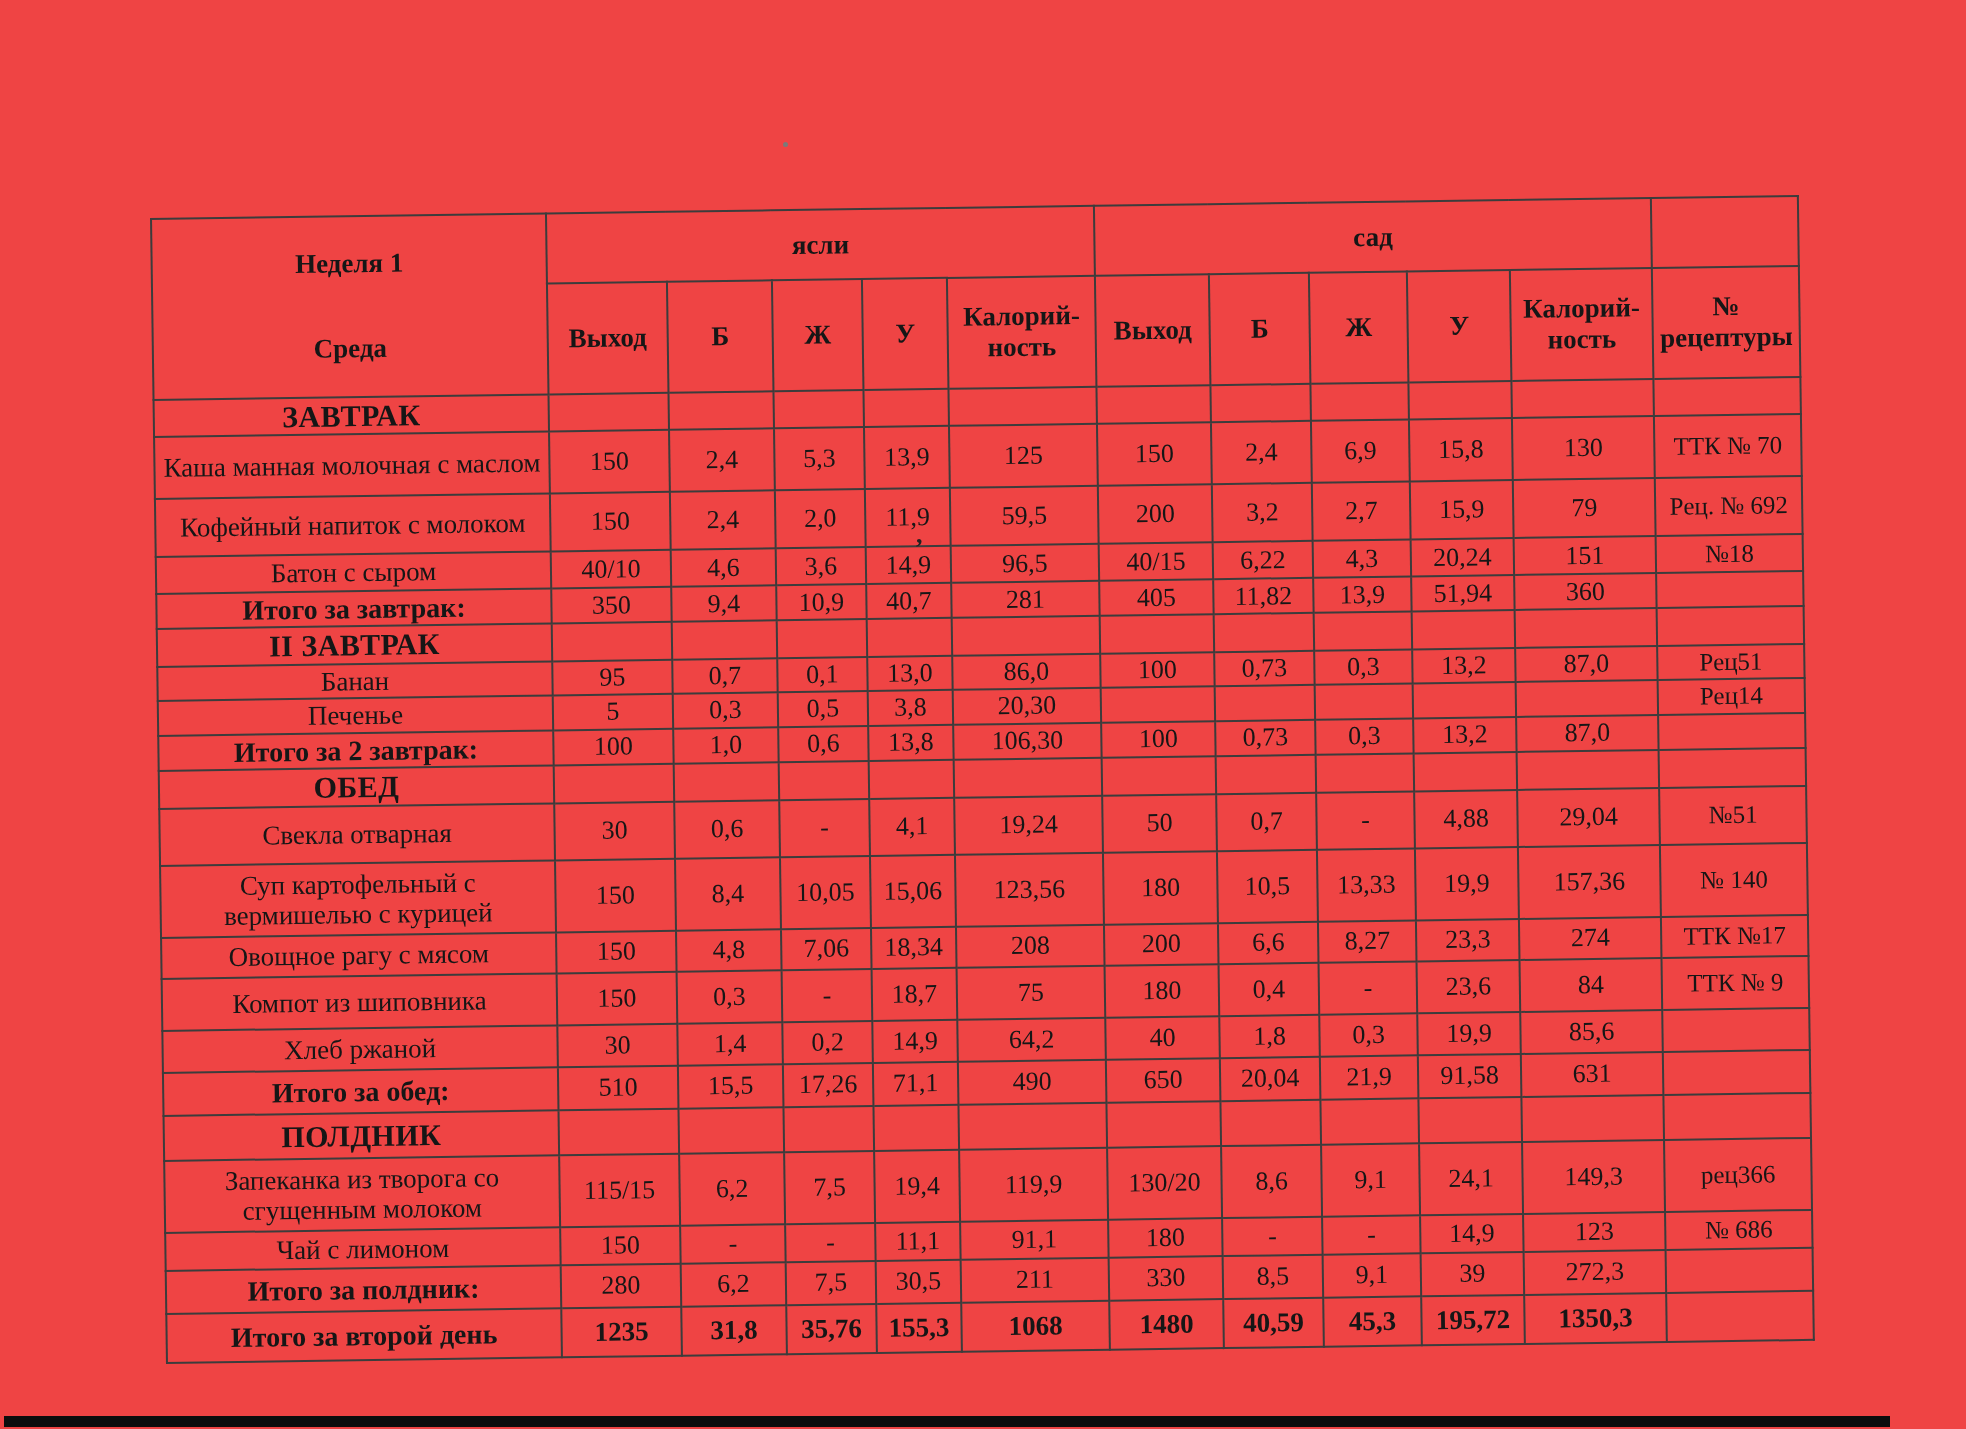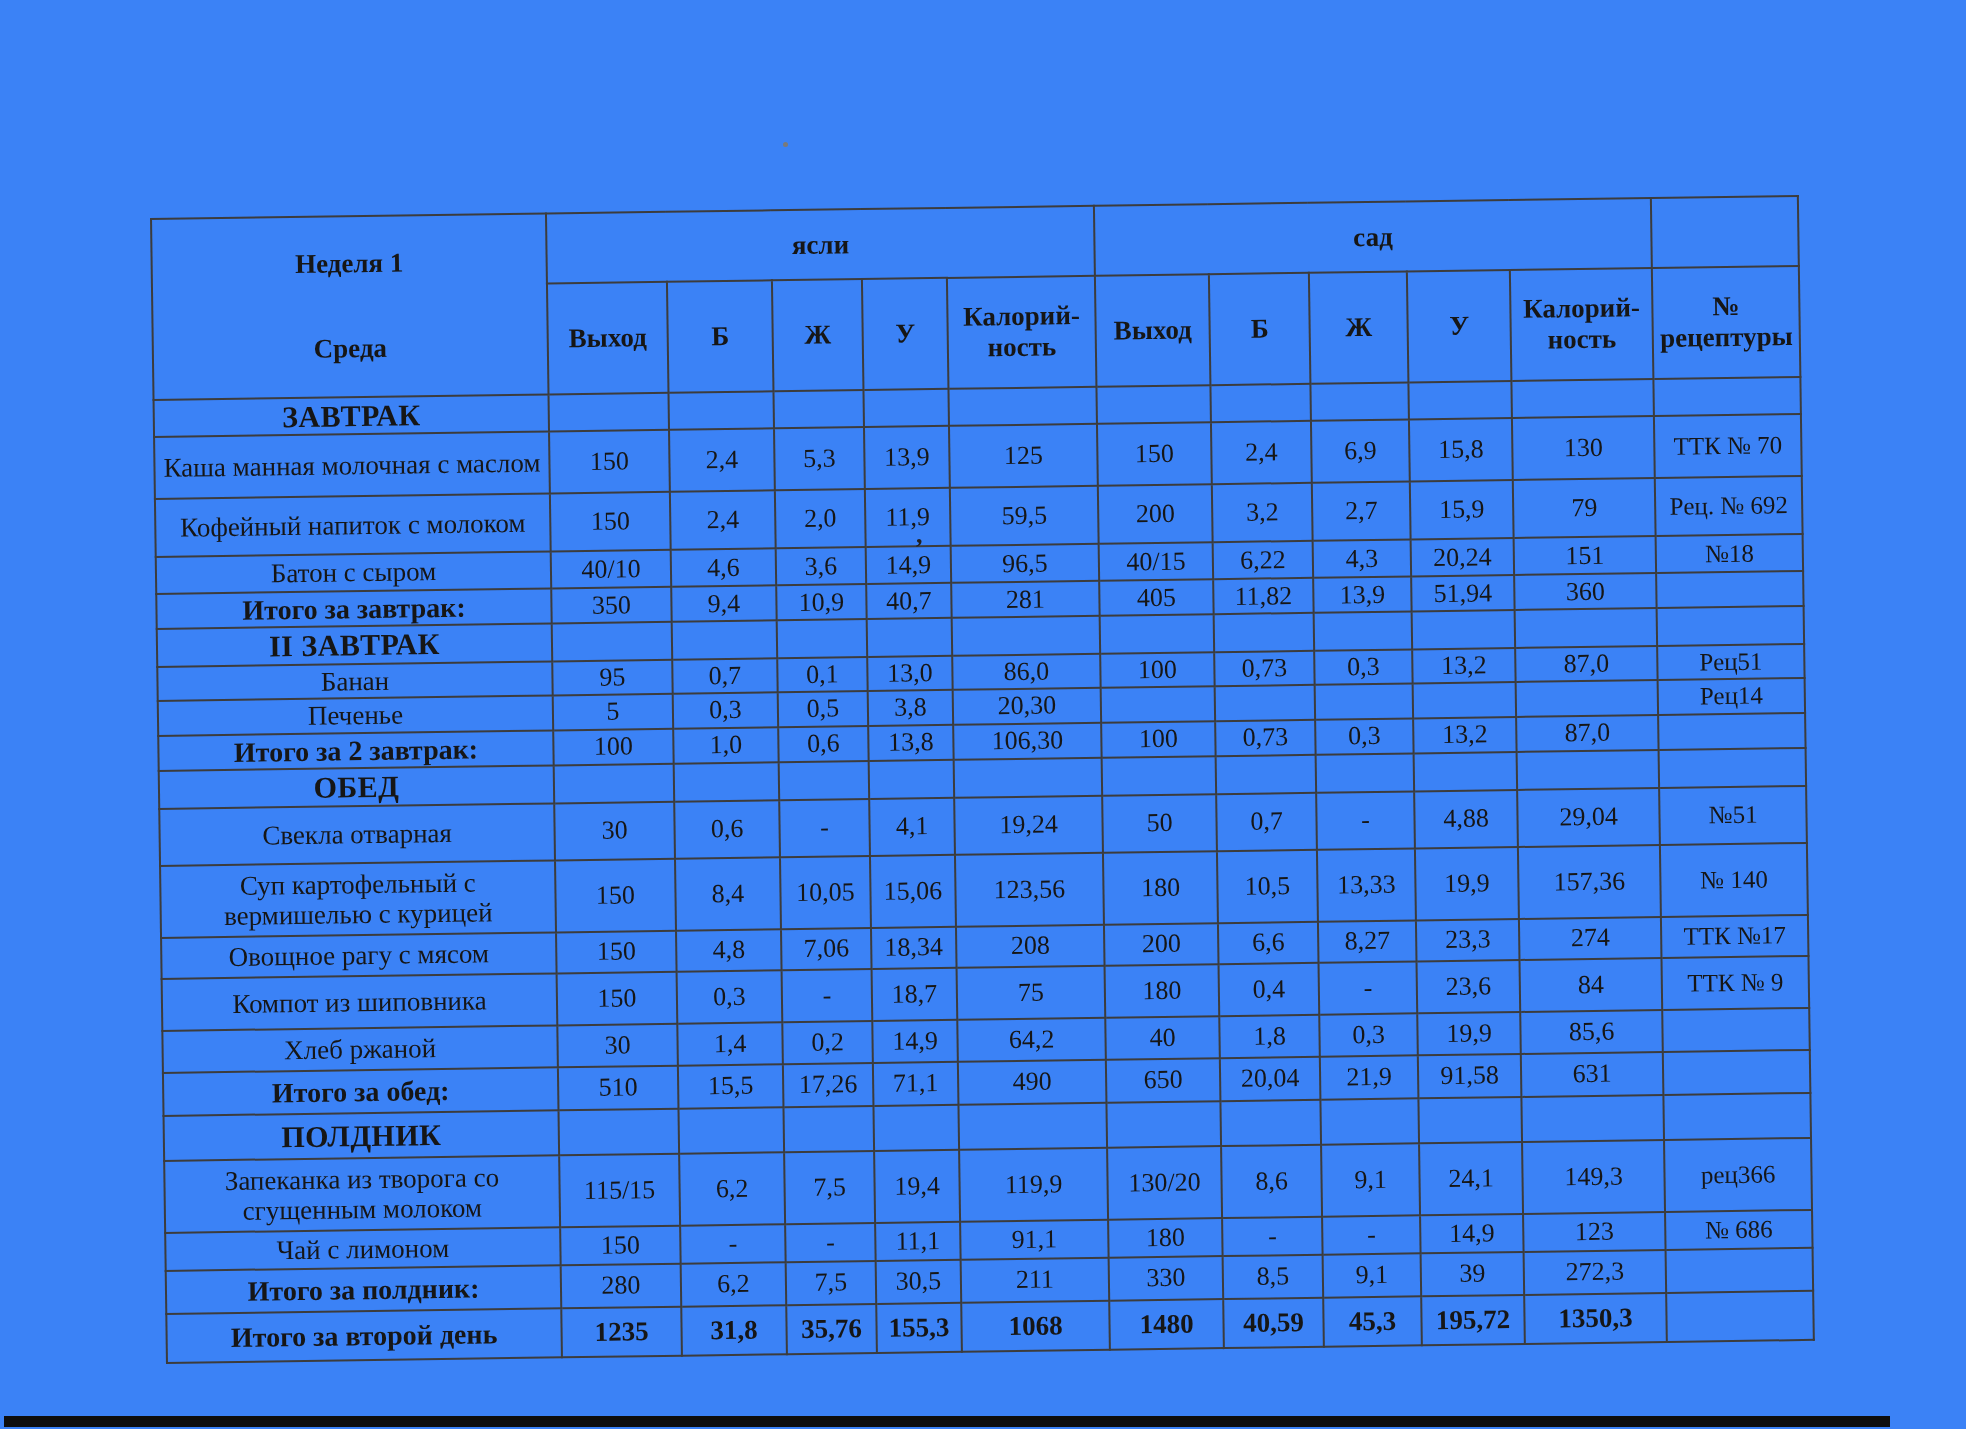--- a/index.html
+++ b/index.html
@@ -4,21 +4,21 @@
 <style>
   html, body {
     margin: 0;
     padding: 0;
     background: #ffffff;
   }
   .page {
     position: relative;
     width: 1966px;
     height: 1429px;
-    background: #3b82f6;
+    background: #ef4444;
     overflow: hidden;
     font-family: "Liberation Serif", "DejaVu Serif", serif;
     color: #161616;
   }
   .table-wrap {
     position: absolute;
     left: 150px;
     top: 218px;
     width: 1647px;
     transform: rotate(-0.8deg);

